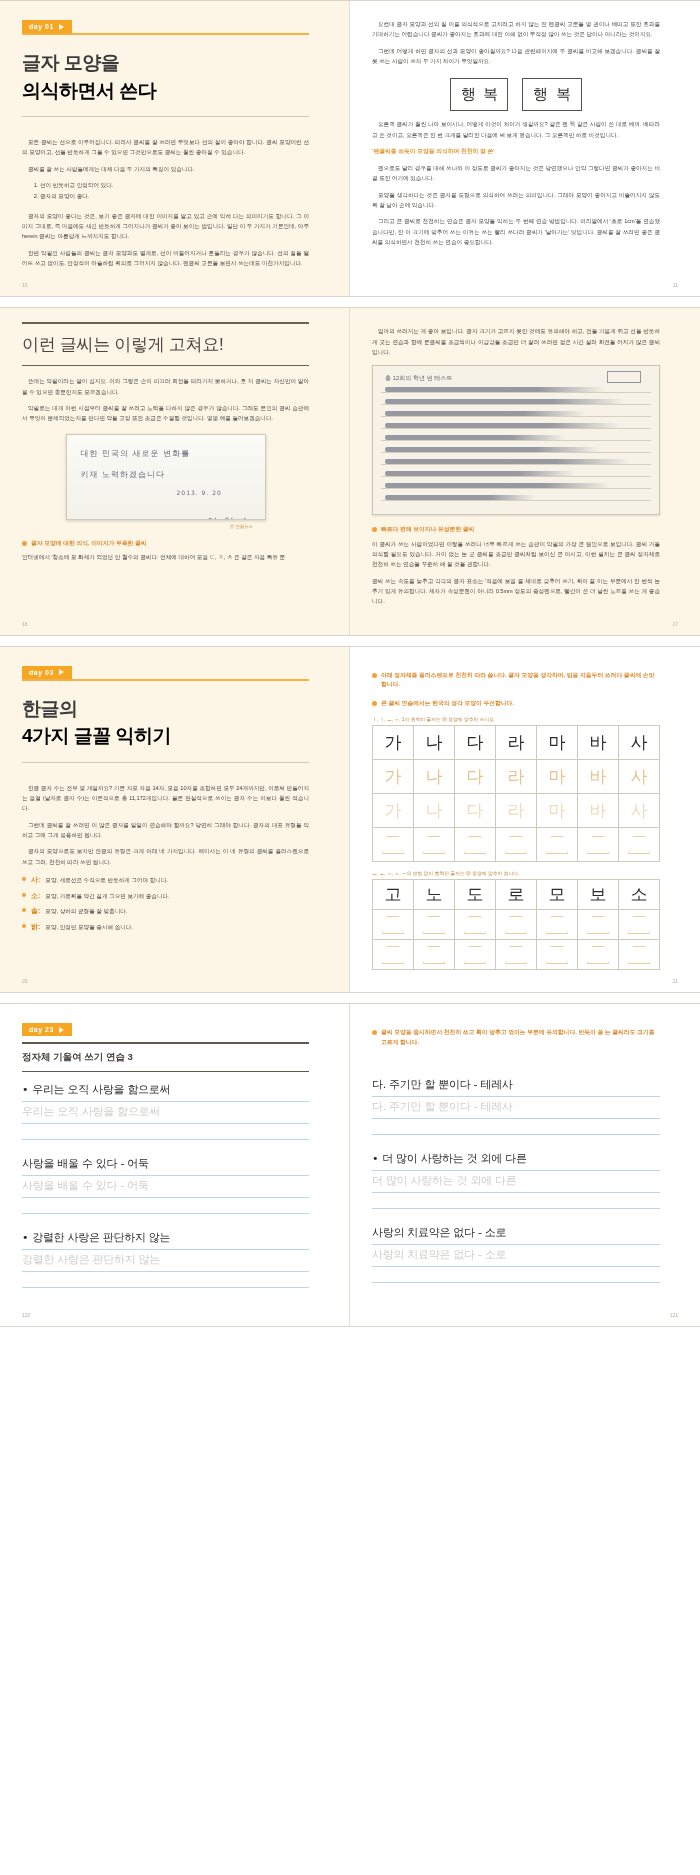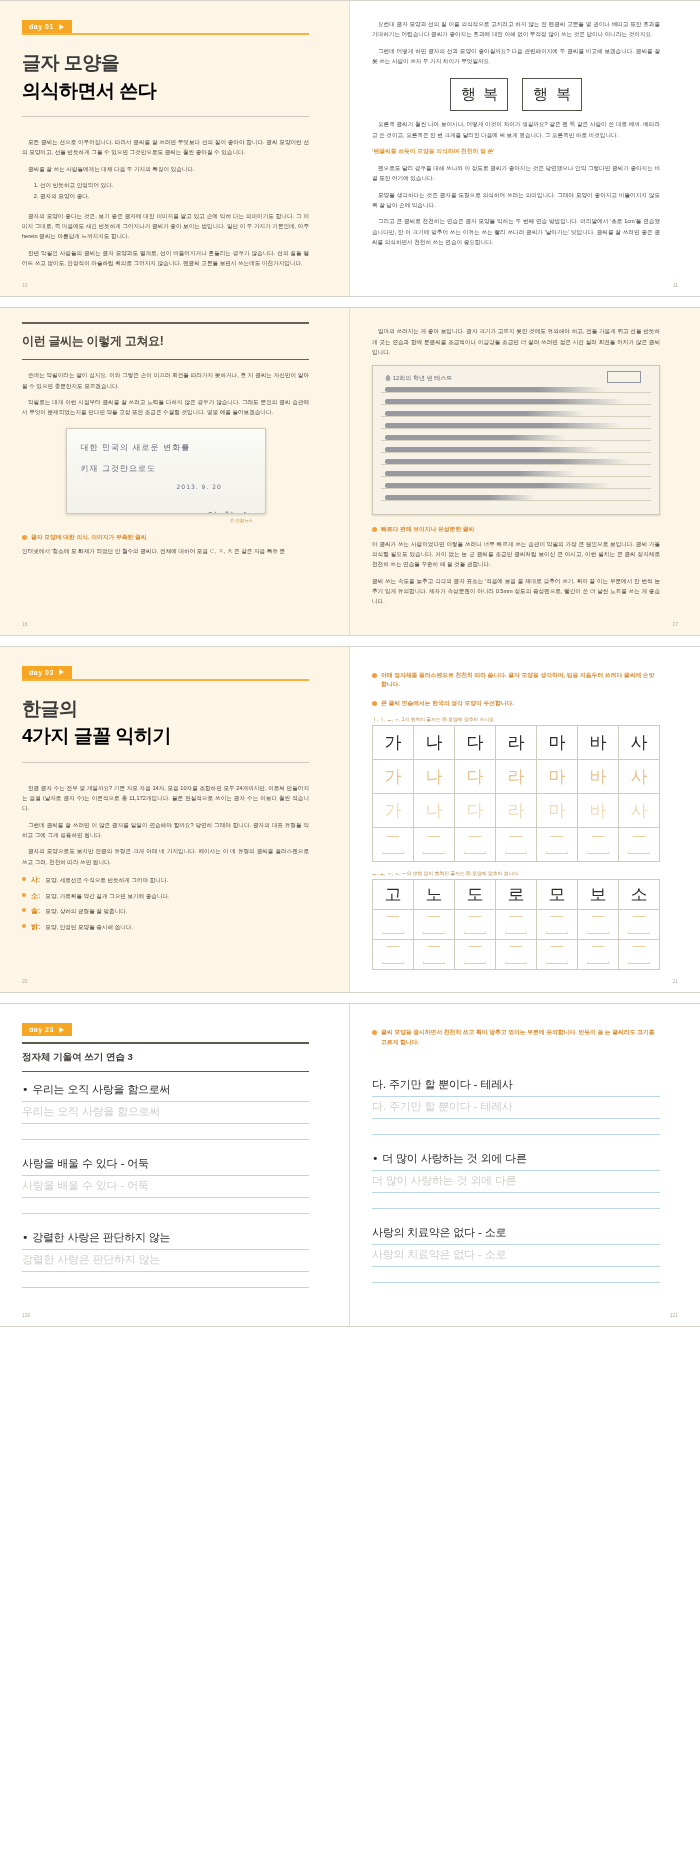--- a/index.html
+++ b/index.html
@@ -137,22 +137,22 @@
   }
 
   
   .banner {
     border-top: 2px solid #6b6257;
     border-bottom: 1px solid #6b6257;
     padding: 9px 0 9px 0;
     margin-bottom: 10px;
   }
   .banner .t {
-    font-size: 12px;
-    font-weight: bold;
+    font-size: 17px;
+    font-weight: normal;
     color: #4a453d;
     letter-spacing: -.3px;
   }
 
   
   .photo-note {
     margin: 10px auto 4px auto;
     width: 200px;
     height: 86px;
     background: linear-gradient(#fbfbf7, #f2f1ea);
@@ -405,21 +405,21 @@
       <div class="banner">
         <div class="t">이런 글씨는 이렇게 고쳐요!</div>
       </div>
       <div class="bodytext">
         <p>쓴데는 악필이라는 말이 심지요. 이와 그렇은 손이 미끄러 회전을 따라가지 못하거나, 호 지 글씨는 자신만이 알아볼 수 있으면 충분한지도 모르겠습니다.</p>
         <p>악필로는 대개 이런 시점부터 글씨를 잘 쓰려고 노력을 다하지 않은 경우가 많습니다. 그래도 본인의 글씨 습관에서 무엇이 문제되었는지를 만다면 약을 교정 또한 조금은 수월할 것입니다. 몇몇 예를 들어보겠습니다.</p>
       </div>
 
       <div class="photo-note">
         <div class="hw hw1">대한 민국의 새로운 변화를</div>
-        <div class="hw hw2">키재 그것만으로도</div>
+        <div class="hw hw2">키재 노력하겠습니다</div>
         <div class="hw hw3">2013. 9. 20</div>
         <div class="hw hw4">안 철 수</div>
       </div>
       <div class="photo-cap">ⓒ 연합뉴스</div>
 
       <div class="tip-head">
         <span class="bullet-dot"></span>
         <span class="txt">글자 모양에 대한 의식, 이미지가 부족한 글씨</span>
       </div>
       <div class="bodytext">

